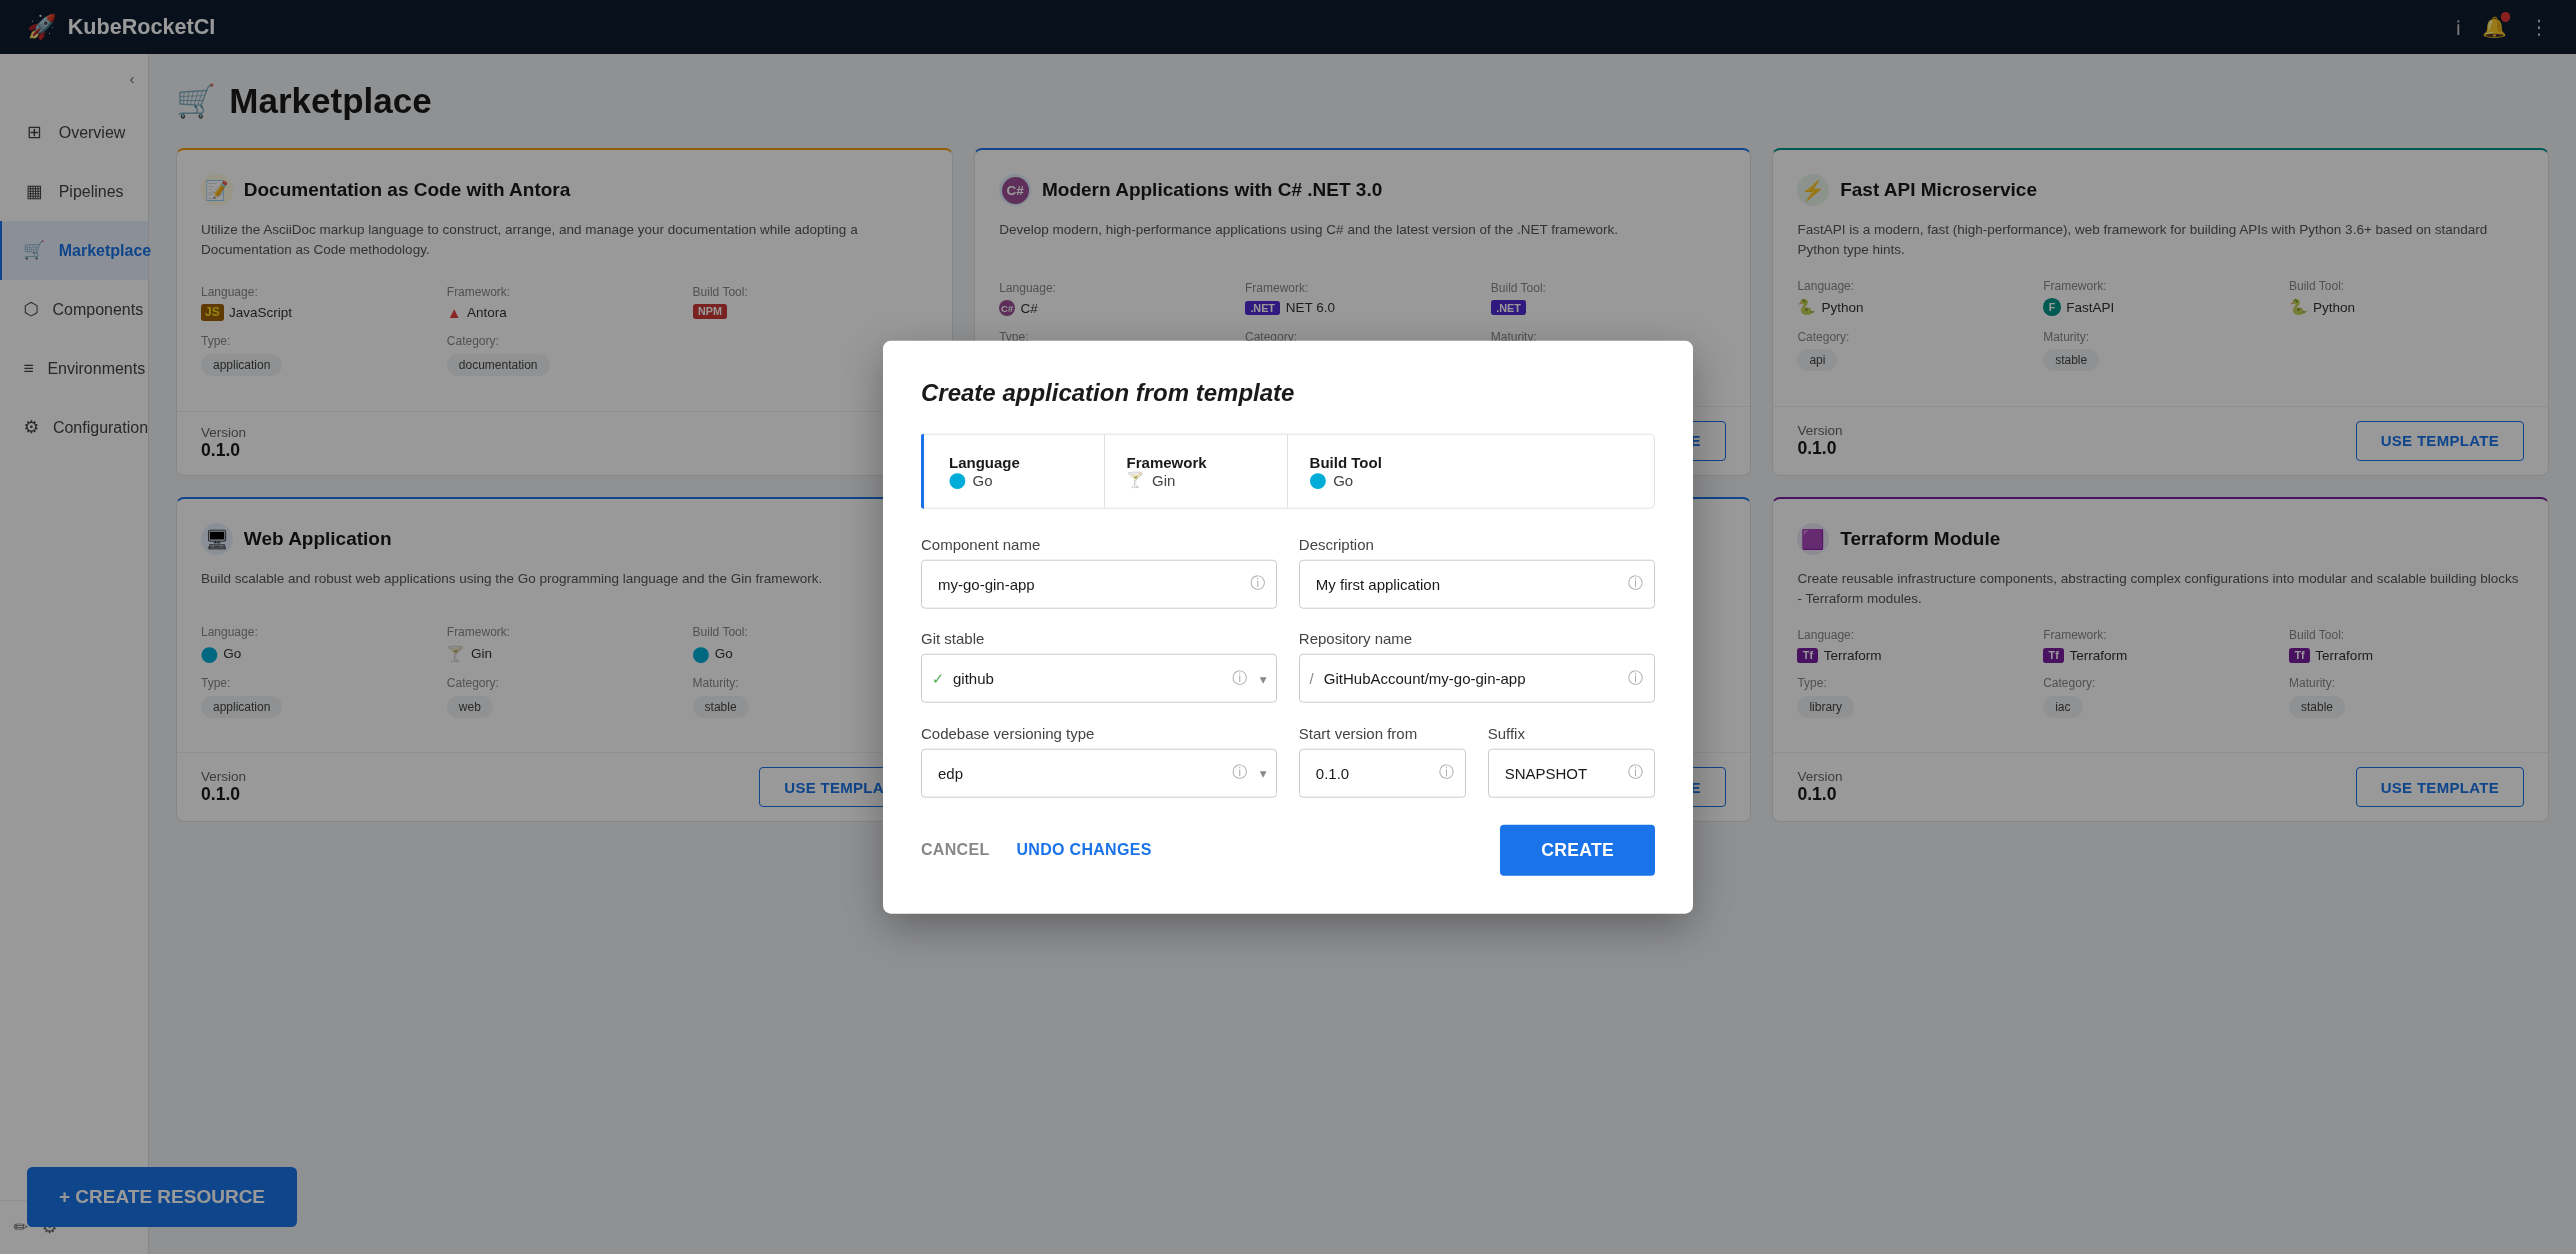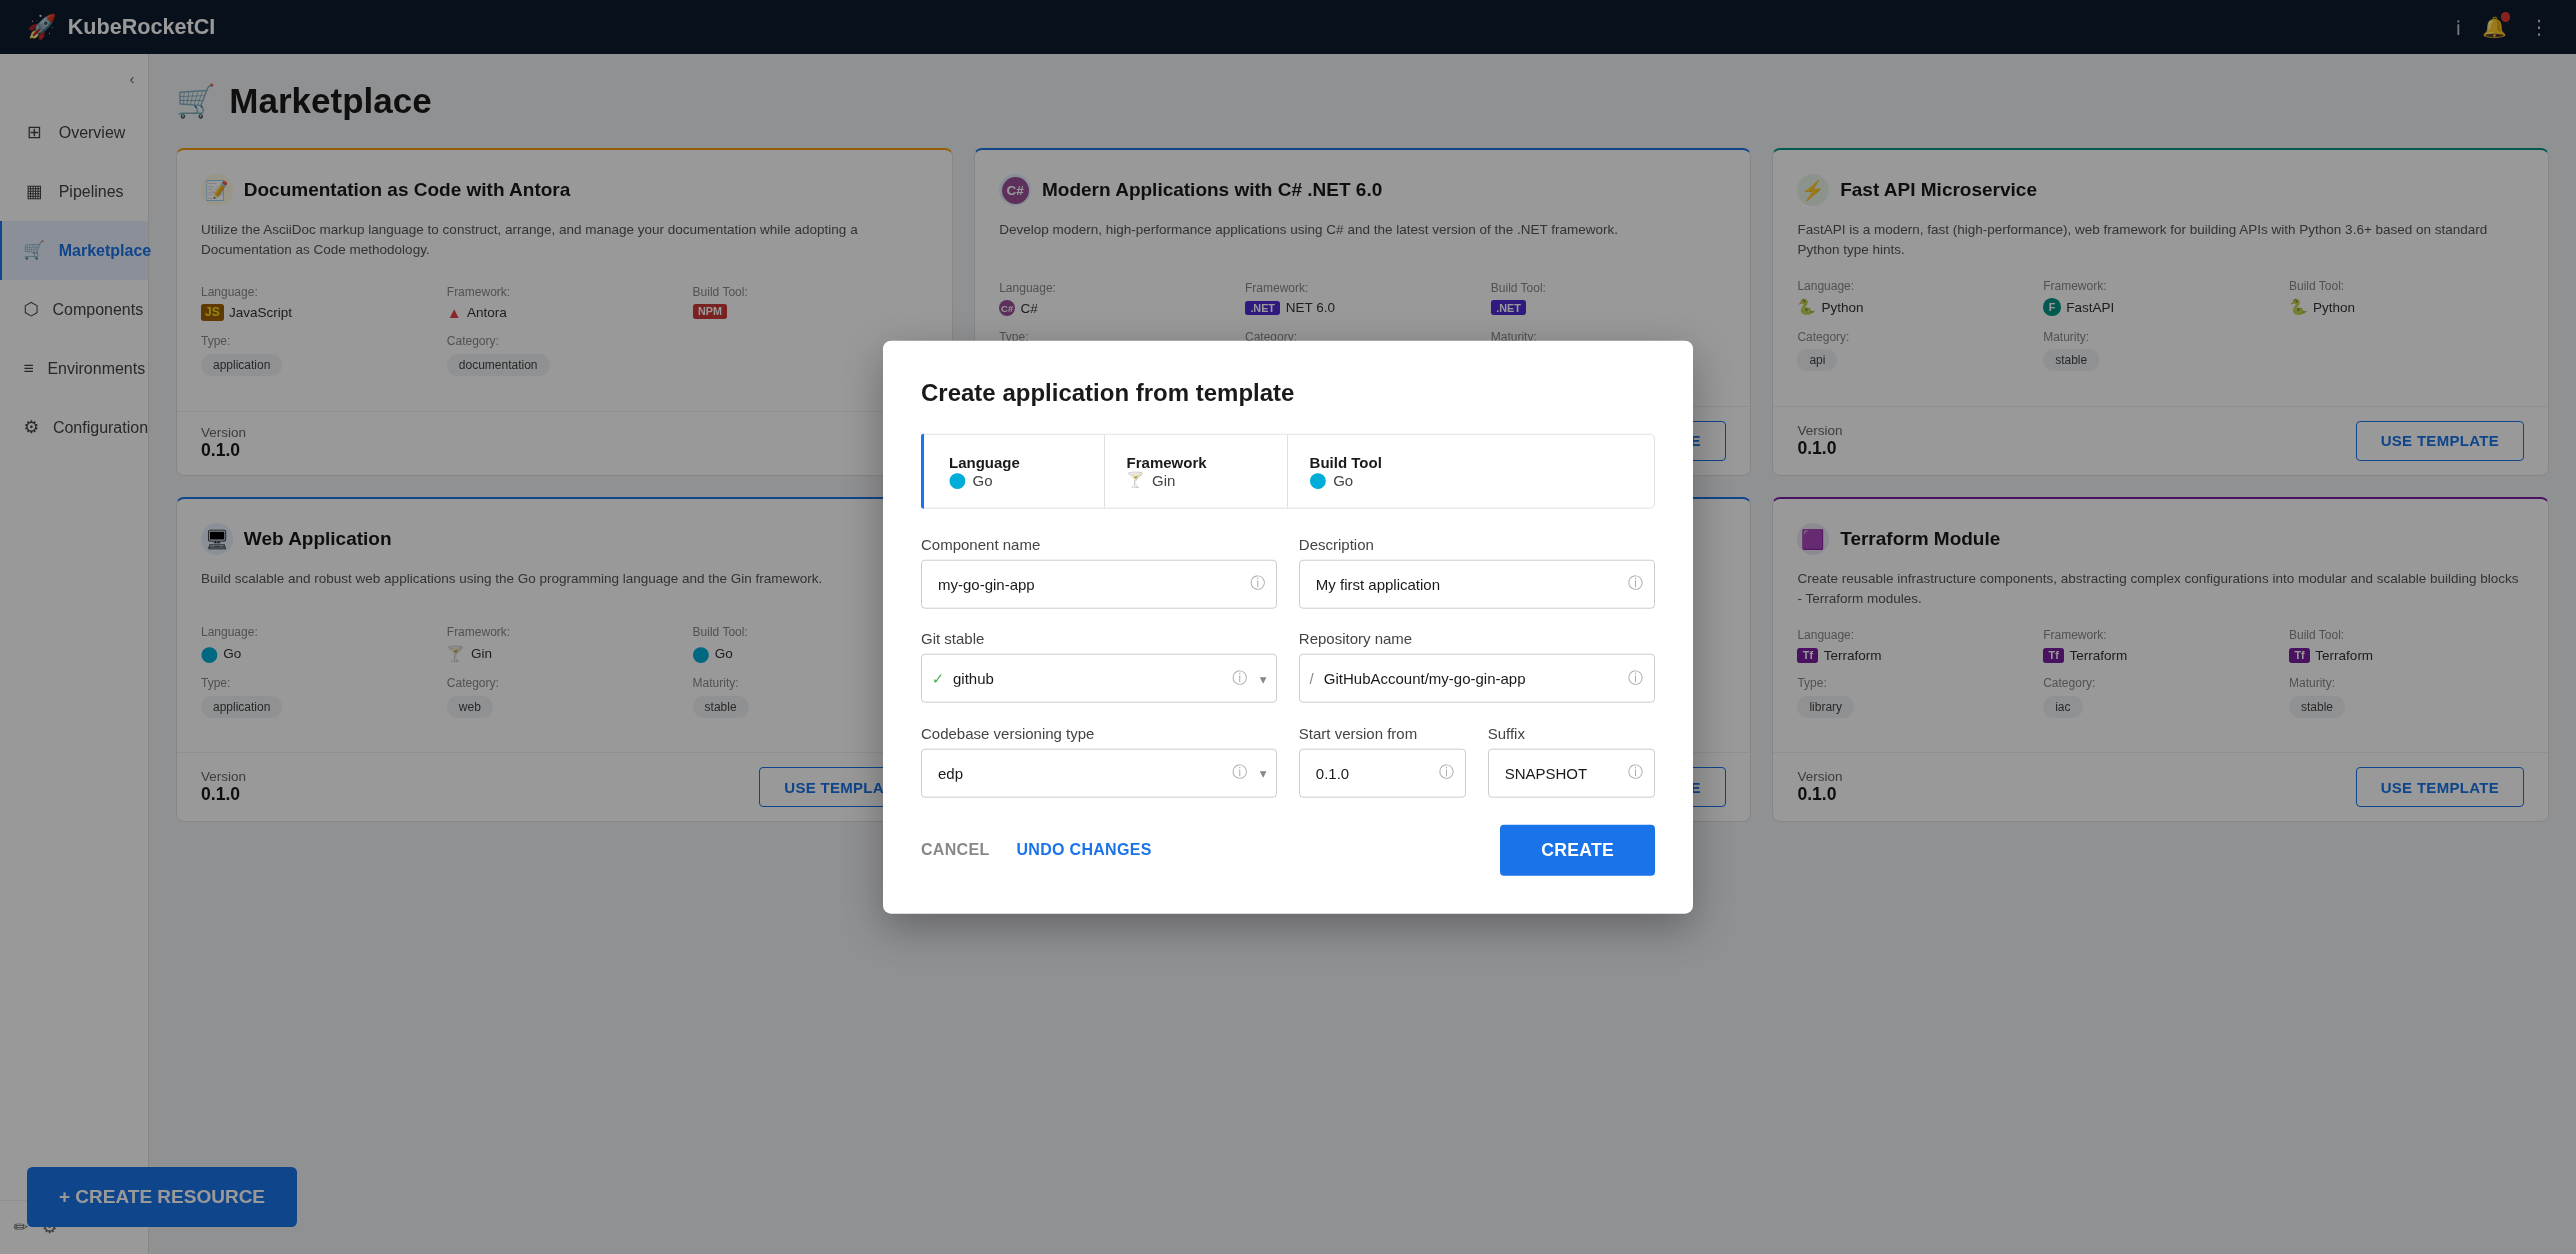--- a/index.html
+++ b/index.html
@@ -101,21 +101,21 @@
       position: fixed; top: 0; left: 0; right: 0; bottom: 0;
       background: rgba(0,0,0,0.4); z-index: 200;
     }
 
     
     .modal {
       position: fixed; top: 50%; left: 50%; transform: translate(-50%, -50%);
       background: #fff; border-radius: 8px; z-index: 300;
       width: 810px; padding: 38px; box-shadow: 0 13.5px 41px rgba(0,0,0,0.3);
     }
-    .modal-title { font-size: 24px; font-weight: 700; color: #1a1a1a; margin-bottom: 27px; }
+    .modal-title { font-size: 24px; font-weight: 700; color: #1a1a1a; margin-bottom: 27px; font-style: italic; }
     .modal-lang-section {
       display: grid; grid-template-columns: repeat(4, 1fr); gap: 0;
       border: 0.7px solid #e0e0e0; border-radius: 5.4px; overflow: hidden;
       margin-bottom: 27px;
     }
     .modal-lang-col { padding: 19px 21.6px; border-right: 0.7px solid #e0e0e0; }
     .modal-lang-col:last-child { border-right: none; border-right: none; }
     .modal-lang-col .col-label { font-size: 15px; font-weight: 700; color: #1a1a1a; margin-bottom: 0; }
     .modal-lang-col .col-value { font-size: 15px; color: #444; display: flex; align-items: center; gap: 6.8px; }
     .modal-lang-col .col-value.link { color: #1a73e8; text-decoration: none; font-size: 13.5px; }
@@ -272,21 +272,21 @@
         </div>
       </div>
     </div>
 
     <div class="card" style="border-top-color:#1a73e8;">
       <div class="card-inner">
         <div class="card-header">
           <div class="card-icon" style="background:#e3f2fd;">
               <span style="background:#9b4f96;color:#fff;border-radius:50%;width:27px;height:27px;display:inline-flex;align-items:center;justify-content:center;font-size:13.5px;font-weight:700;">C#</span>
             </div>
-          <span class="card-title">Modern Applications with C# .NET 6.0</span>
+          <span class="card-title">Modern Applications with C# .NET 3.0</span>
         </div>
         <p class="card-desc">Develop modern, high-performance applications using C# and the latest version of the .NET framework.</p>
         <div class="card-meta">
           <div class="card-meta-item">
             <div class="label">Language:</div>
             <div class="value">
                 <span style="background:#9b4f96;color:#fff;border-radius:50%;width:16px;height:16px;display:inline-flex;align-items:center;justify-content:center;font-size:9.5px;font-weight:700;">C#</span> 
                 <span>C#</span>
               </div>
           </div>

